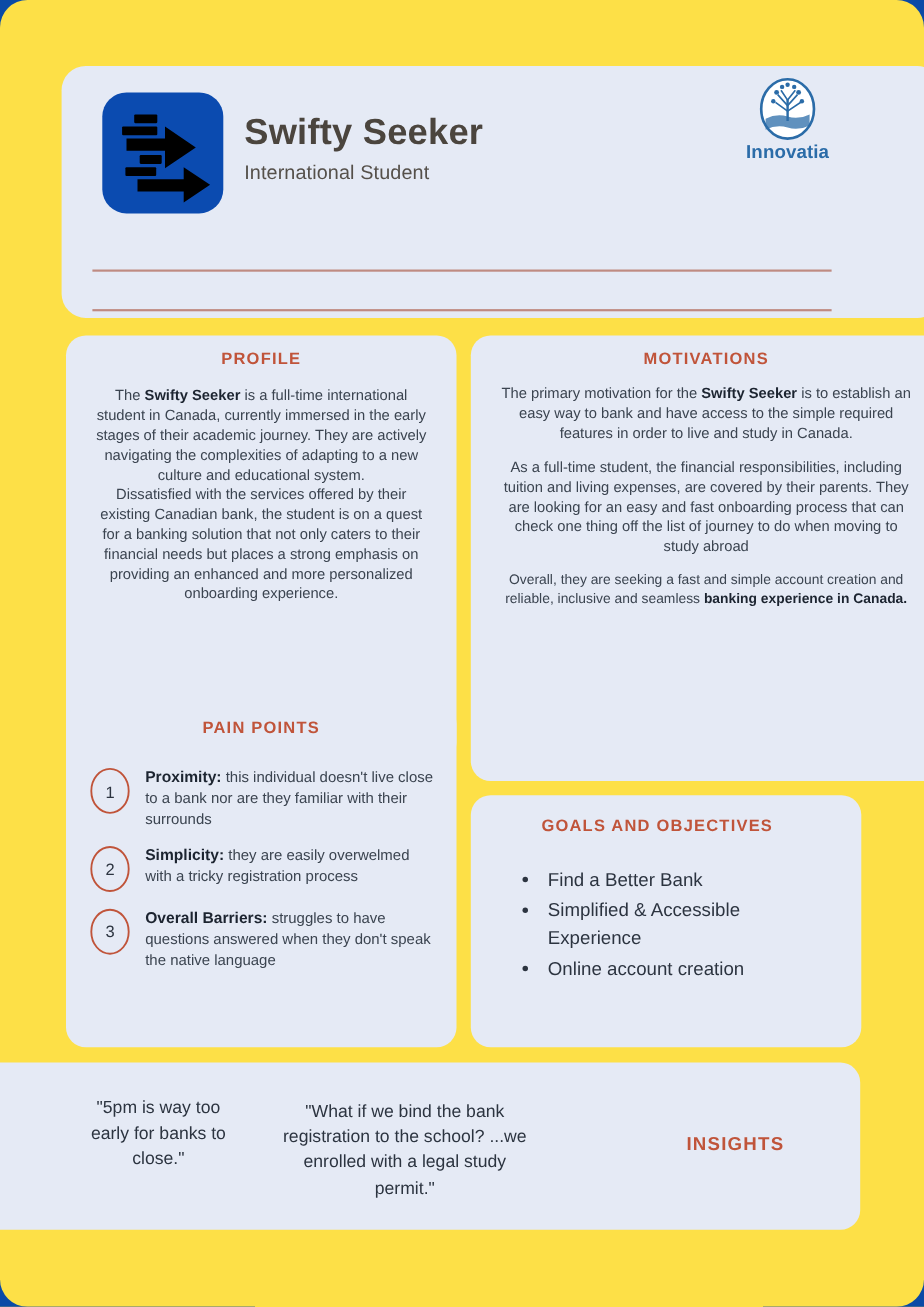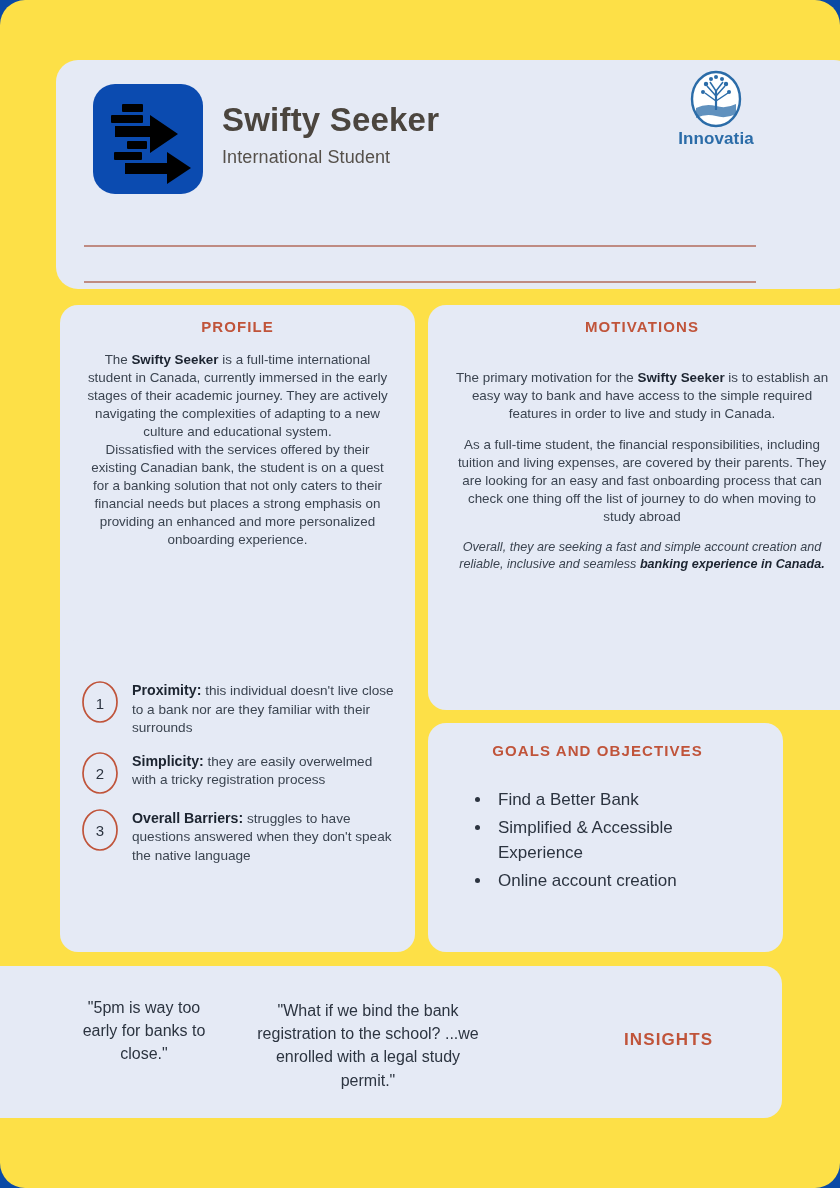--- a/index.html
+++ b/index.html
@@ -125,23 +125,23 @@
   #profile-card .body-text { margin-top: 16px; }
 
   
   #motivations-card {
     left: 428px;
     top: 305px;
     width: 428px;
     height: 405px;
     padding: 13px 26px 0 26px;
   }
-  #motivations-card .body-text { margin-top: 34px; }
+  #motivations-card .body-text { margin-top: 14px; }
   #motivations-card .m2, #motivations-card .m3 { margin-top: 0; }
-  .m3 { font-size: 12.6px !important; font-style: italic; }
+  .m3 { font-size: 12.6px !important; }
 
   
   #pain-card {
     left: 60px;
     top: 640px;
     width: 355px;
     height: 312px;
     padding: 13px 20px 0 20px;
   }
   .pain-list {
@@ -287,20 +287,21 @@
   </div>
 
   <div class="card" id="motivations-card">
     <h2 class="card-heading">MOTIVATIONS</h2>
     <p class="body-text m1"><span>The primary motivation for the </span><b>Swifty Seeker</b><span> is to establish an easy way to bank and have access to the simple required features in order to live and study in Canada.</span></p>
     <p class="body-text m2"><span class="gap"></span><span>As a full-time student, the financial responsibilities, including tuition and living expenses, are covered by their parents. They are looking for an easy and fast onboarding process that can check one thing off the list of journey to do when moving to study abroad</span></p>
     <p class="body-text m3"><span class="gap"></span><span>Overall, they are seeking a fast and simple account creation and reliable, inclusive and seamless </span><b>banking experience in Canada.</b></p>
   </div>
 
   <div class="card" id="pain-card">
+    <h2 class="card-heading">PAIN POINTS</h2>
     <ul class="pain-list">
 
       <li class="pain-item">
         <div class="pain-num">
           <svg width="40" height="44" viewBox="0 0 40 44">
             <ellipse cx="20" cy="22" rx="17" ry="20" fill="none" stroke="#c0543a" stroke-width="1.7"></ellipse>
           </svg>
           <span>1</span>
         </div>
         <div class="pain-text"><b>Proximity:</b><span> this individual doesn't live close to a bank nor are they familiar with their surrounds</span></div>

